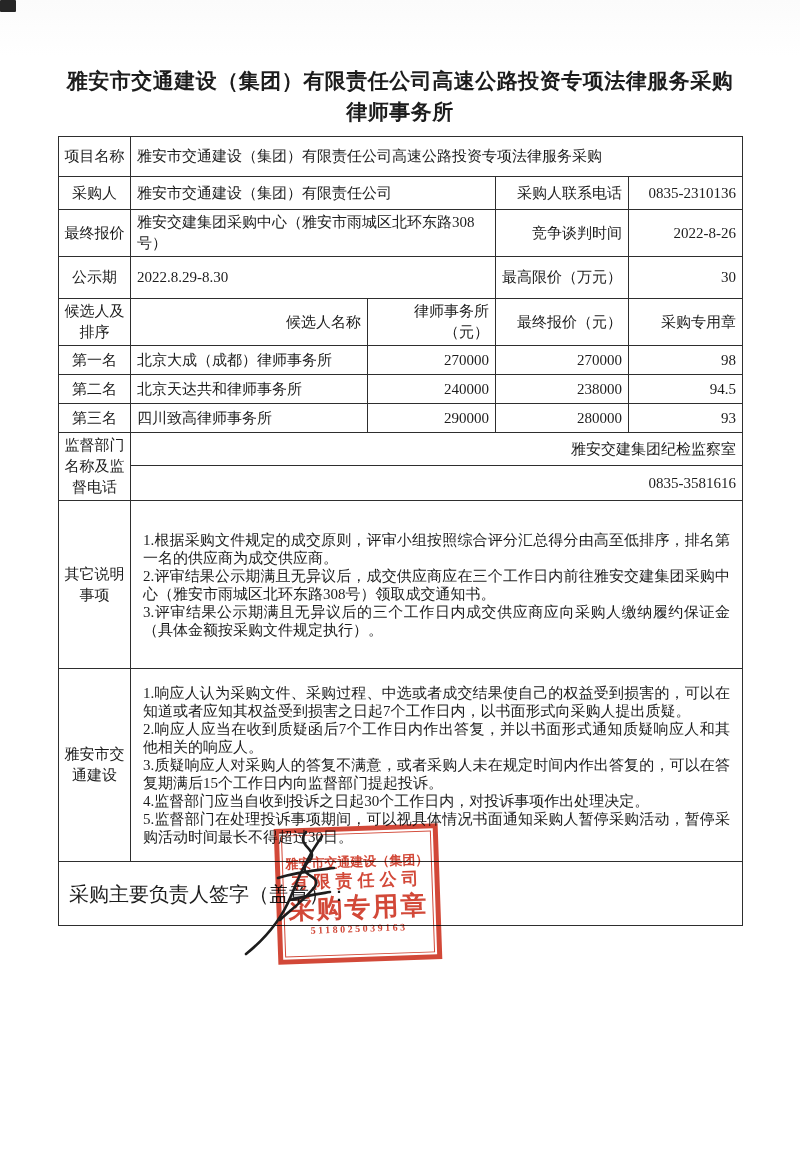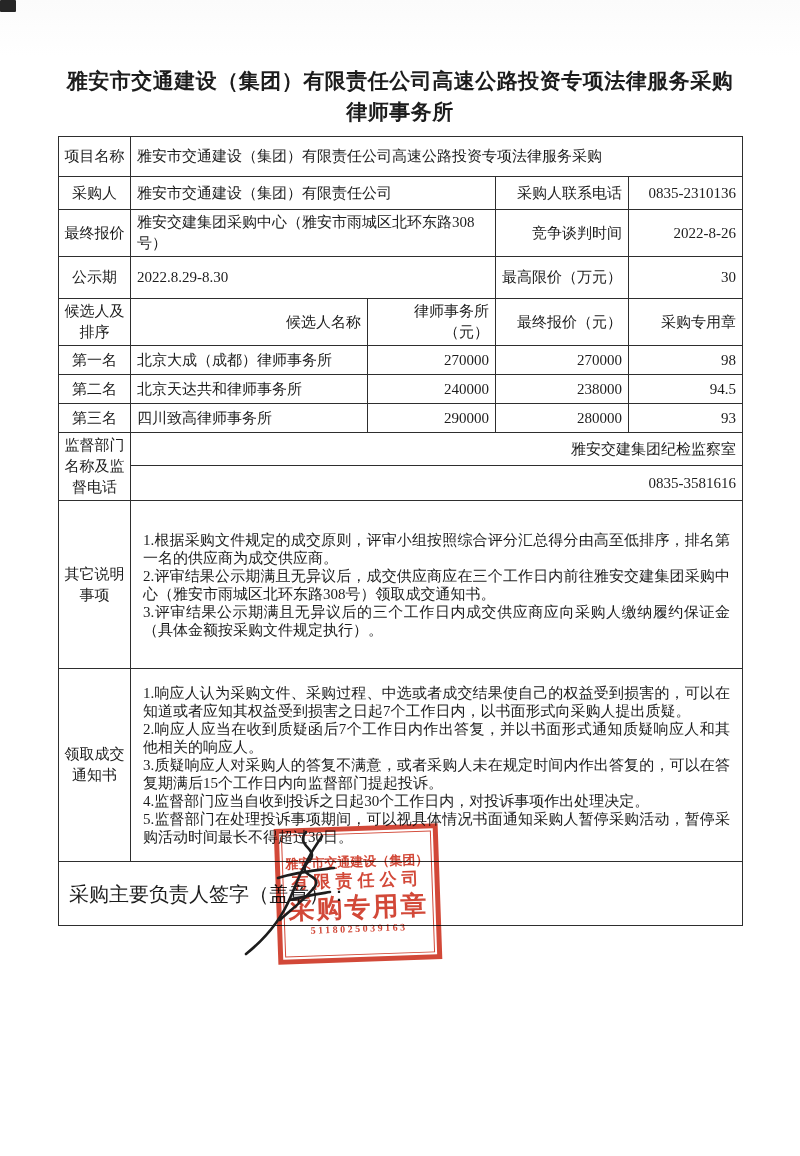--- a/index.html
+++ b/index.html
@@ -144,21 +144,21 @@
     <tr class="h168">
       <td class="lab">其它说明事项</td>
       <td class="notes" colspan="4">
         <p>1.根据采购文件规定的成交原则，评审小组按照综合评分汇总得分由高至低排序，排名第一名的供应商为成交供应商。</p>
         <p>2.评审结果公示期满且无异议后，成交供应商应在三个工作日内前往雅安交建集团采购中心（雅安市雨城区北环东路308号）领取成交通知书。</p>
         <p>3.评审结果公示期满且无异议后的三个工作日内成交供应商应向采购人缴纳履约保证金（具体金额按采购文件规定执行）。</p>
       </td>
     </tr>
 
     <tr class="h193">
-      <td class="lab">领取成交通知书</td>
+      <td class="lab">雅安市交通建设</td>
       <td class="notes" colspan="4">
         <p>1.响应人认为采购文件、采购过程、中选或者成交结果使自己的权益受到损害的，可以在知道或者应知其权益受到损害之日起7个工作日内，以书面形式向采购人提出质疑。</p>
         <p>2.响应人应当在收到质疑函后7个工作日内作出答复，并以书面形式通知质疑响应人和其他相关的响应人。</p>
         <p>3.质疑响应人对采购人的答复不满意，或者采购人未在规定时间内作出答复的，可以在答复期满后15个工作日内向监督部门提起投诉。</p>
         <p>4.监督部门应当自收到投诉之日起30个工作日内，对投诉事项作出处理决定。</p>
         <p>5.监督部门在处理投诉事项期间，可以视具体情况书面通知采购人暂停采购活动，暂停采购活动时间最长不得超过30日。</p>
       </td>
     </tr>
 
     <tr class="h64">

